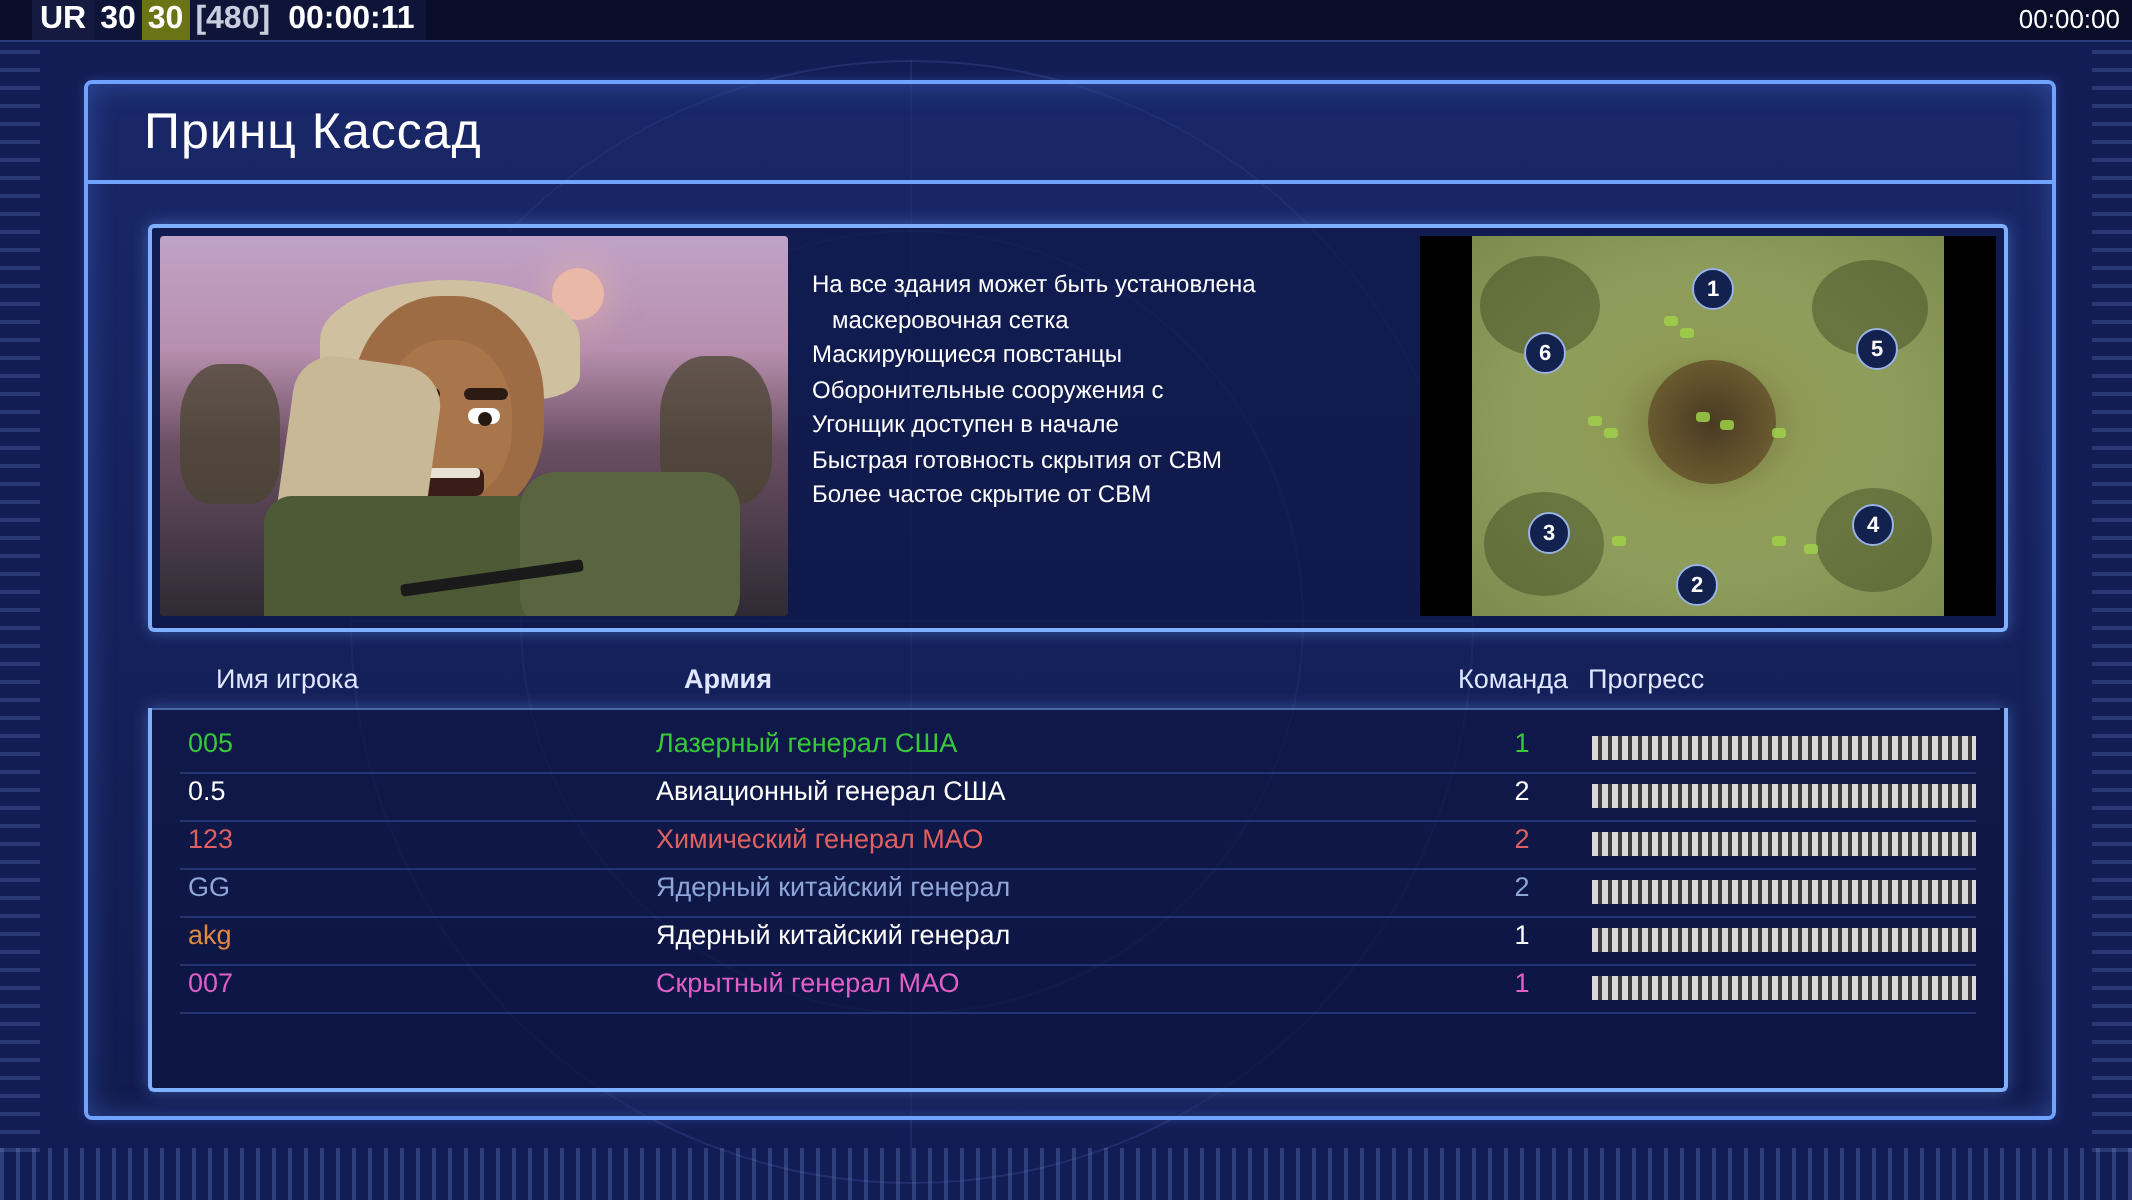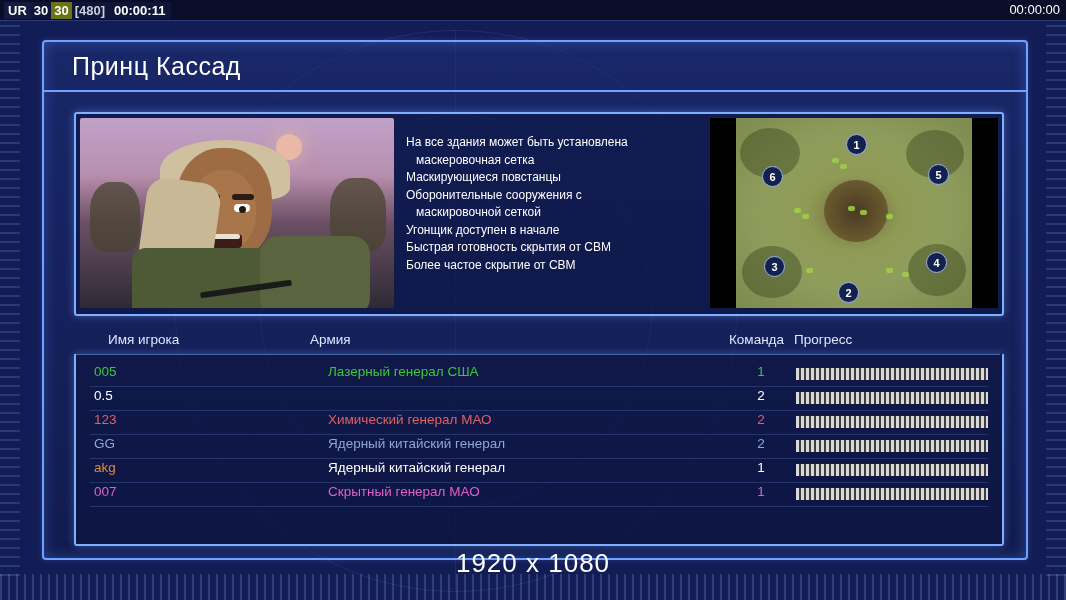--- a/index.html
+++ b/index.html
@@ -9,22 +9,22 @@
     radial-gradient(ellipse at 50% 45%, #2a3a86 0%, #1b2566 38%, #111a४6 60%, #0b1136 100%);
     background-color:#131d55;overflow:hidden;}
 
   
   .circ{position:absolute;border:1px solid rgba(120,160,255,0.13);border-radius:50%;}
   .crossline{position:absolute;background:rgba(120,160,255,0.10);}
 
   
   #topbar{position:absolute;left:0;top:0;width:1066px;height:20px;background:#0a0d28;
           border-bottom:1px solid #2c3a7a;}
-  #topleft{position:absolute;left:4px;top:0;height:20px;display:flex;align-items:center;
-           font-size:13px;font-weight:bold;color:#fff;justify-content:space-between;}
+  #topleft{position:absolute;left:16px;top:0;height:20px;display:flex;align-items:center;
+           font-size:16px;font-weight:bold;color:#fff;justify-content:space-between;}
   .ur{background:#141a40;color:#ffffff;padding:1px 4px;}
   .n1{background:#0f1538;color:#ffffff;padding:1px 3px;}
   .n2{background:#6b7414;color:#ffffff;padding:1px 3px;}
   .n3{background:#0f1538;color:#c9cede;padding:1px 3px;}
   .clk{background:#0f1538;color:#ffffff;padding:1px 6px;}
   #topright{position:absolute;right:6px;top:2px;font-size:13px;font-weight:normal;color:#fff;}
 
   
   #panel{position:absolute;left:42px;top:40px;width:982px;height:516px;
          border:2px solid #6fa3ff;border-radius:4px;
@@ -145,21 +145,20 @@
         <div class="body"></div>
         <div class="body2"></div>
         <div class="gun"></div>
       </div>
 
       <div id="bullets">
         <div>На все здания может быть установлена</div>
         <div class="ind">маскеровочная сетка</div>
         <div>Маскирующиеся повстанцы</div>
         <div>Оборонительные сооружения с</div>
-        <div class="ind">маскировочной сеткой</div>
         <div>Угонщик доступен в начале</div>
         <div>Быстрая готовность скрытия от СВМ</div>
         <div>Более частое скрытие от СВМ</div>
       </div>
 
       <div id="minimap">
         <div id="mmfield">
           <div class="mmpatch" style="left:4px;top:10px;width:60px;height:50px;"></div>
           <div class="mmpatch" style="left:170px;top:12px;width:58px;height:48px;"></div>
           <div class="mmpatch" style="left:6px;top:128px;width:60px;height:52px;"></div>
@@ -182,38 +181,39 @@
           <div class="mmblob" style="left:150px;top:96px;"></div>
           <div class="mmblob" style="left:70px;top:150px;"></div>
           <div class="mmblob" style="left:150px;top:150px;"></div>
           <div class="mmblob" style="left:166px;top:154px;"></div>
         </div>
       </div>
     </div>
 
     <div id="tablehdr">
       <span style="position:absolute;left:34px;">Имя игрока</span>
-      <span style="position:absolute;left:236px;">Армия</span>
+      <span style="position:absolute;left:268px;font-weight:bold;">Армия</span>
       <span style="position:absolute;left:655px;">Команда</span>
       <span style="position:absolute;left:720px;">Прогресс</span>
     </div>
     <div id="hdrline"></div>
 
     <div id="tablebox">
 
       <div class="row" style="top:8px;">
         <span class="c-name" style="color:#38c93a">005</span>
         <span class="c-army" style="color:#38c93a">Лазерный генерал США</span>
         <span class="c-team" style="color:#38c93a">1</span>
         <span class="c-prog"></span>
       </div>
       <div class="rowsep" style="top:32px;"></div>
 
       <div class="row" style="top:32px;">
         <span class="c-name" style="color:#ffffff">0.5</span>
+        <span class="c-army" style="color:#ffffff">Авиационный генерал США</span>
         <span class="c-team" style="color:#ffffff">2</span>
         <span class="c-prog"></span>
       </div>
       <div class="rowsep" style="top:56px;"></div>
 
       <div class="row" style="top:56px;padding-left:12px;">
         <span class="c-name" style="color:#e06060">123</span>
         <span class="c-army" style="color:#e06060">Химический генерал МАО</span>
         <span class="c-team" style="color:#e06060">2</span>
         <span class="c-prog"></span>
@@ -240,14 +240,13 @@
         <span class="c-name" style="color:#e060c8">007</span>
         <span class="c-army" style="color:#e060c8">Скрытный генерал МАО</span>
         <span class="c-team" style="color:#e060c8">1</span>
         <span class="c-prog"></span>
       </div>
       <div class="rowsep" style="top:152px;"></div>
 
     </div>
   </div>
 
-  <div id="reslabel">1920 x 1080</div>
 </div>
 
 </body></html>

